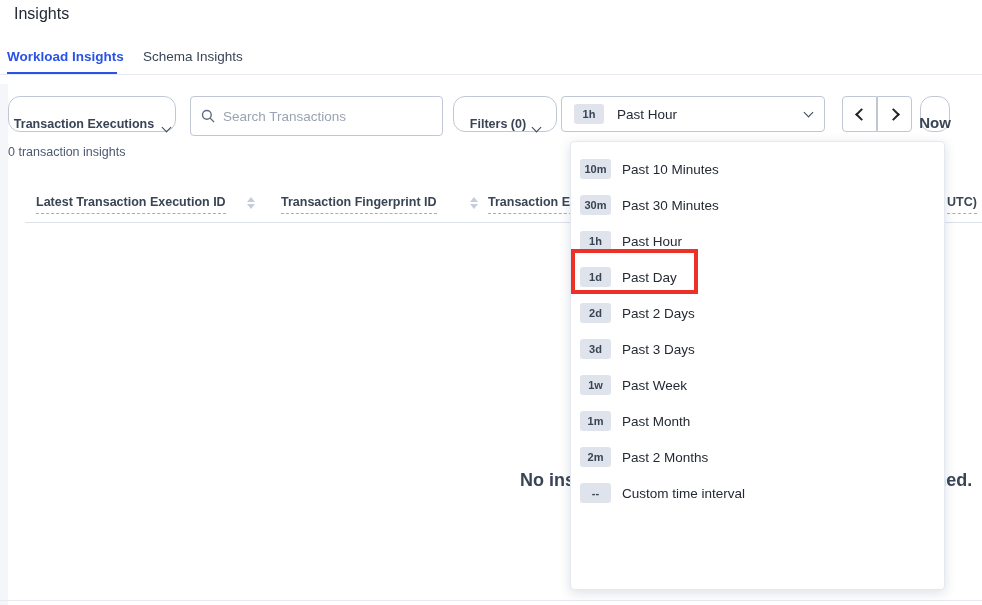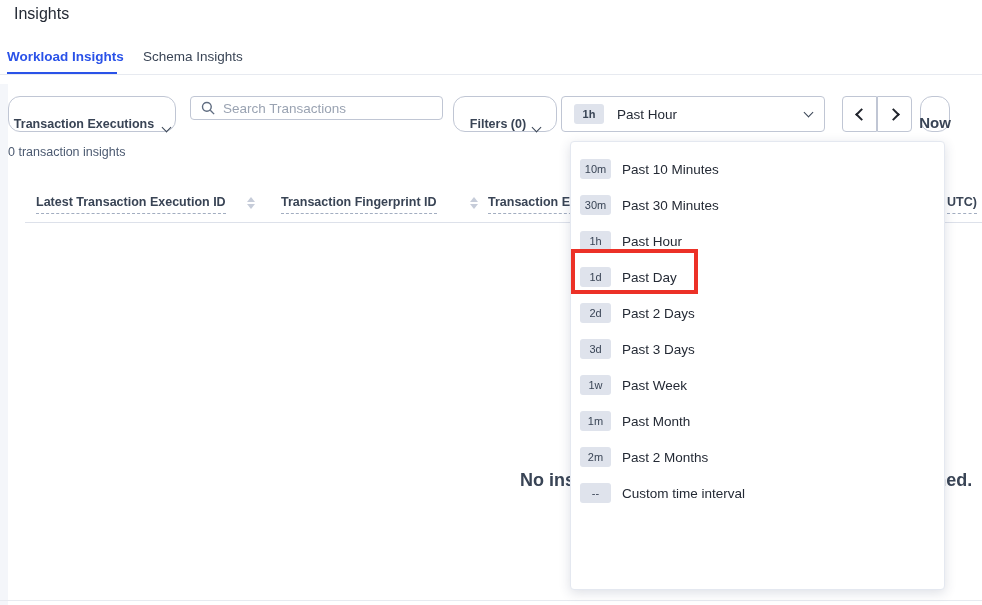--- a/index.html
+++ b/index.html
@@ -26,21 +26,21 @@
 
   
   .btn { position:absolute; top:96px; height:36px; background:#fff;
          border:1px solid #c0c6d4; border-radius:12px; display:flex;
          align-items:flex-end; justify-content:center; font-size:12.5px;
          font-weight:bold; color:#394455; cursor:pointer; }
   .btn-viewmode { left:8px; width:168px; gap:9px; }
   .btn-filters  { left:453px; width:104px; gap:7px; }
   .btn-now      { left:920px; width:30px; font-size:15px; }
 
-  .searchbox { position:absolute; left:190px; top:96px; width:253px; height:24px;
+  .searchbox { position:absolute; left:190px; top:96px; width:253px; height:40px;
                border:1px solid #c0c6d4; border-radius:4px; background:#fff;
                display:flex; align-items:center; padding:0 10px; gap:8px; }
   .searchbox input { border:none; outline:none; flex:1; font-size:13.5px;
                      font-family:"Liberation Sans", sans-serif; color:#394455; }
   .searchbox input::placeholder { color:#9aa3b2; }
 
   .timepicker { position:absolute; left:561px; top:96px; width:264px; height:36px;
                 border:1px solid #c0c6d4; border-radius:4px; background:#fff;
                 display:flex; align-items:center; padding:0 12px; cursor:pointer; }
   .range-badge { display:inline-block; min-width:30px; text-align:center;
@@ -86,21 +86,21 @@
 
   
   .dropdown { position:absolute; left:570px; top:141px; width:375px; height:449px;
               background:#fff; border:1px solid #e4e8f0; border-radius:4px;
               box-shadow:0 3px 12px rgba(44,59,93,0.16); z-index:10;
               padding-top:9px; }
   .dd-item { height:36px; margin:0 4px 0 7px; padding-left:2px; display:flex;
              align-items:center; cursor:pointer; }
   .dd-item .dd-badge { display:inline-block; width:31px; text-align:center;
                        background:#dfe3ec; border-radius:3px; padding:4px 0;
-                       font-size:11px; font-weight:normal; color:#394455; }
+                       font-size:11px; font-weight:bold; color:#394455; }
   .dd-item .dd-label { margin-left:11px; font-size:13.5px; color:#242a35; }
   .dd-item.highlighted { border:1px solid #2a52e8; border-radius:2px; }
   .dd-item.highlighted .dd-label { color:#2a52e8; }
 
   .annotation-box { position:absolute; left:571px; top:249px; width:127px; height:45px;
                     border:4px solid #ec3127; z-index:20; pointer-events:none; }
 </style>
 </head>
 <body>
 

